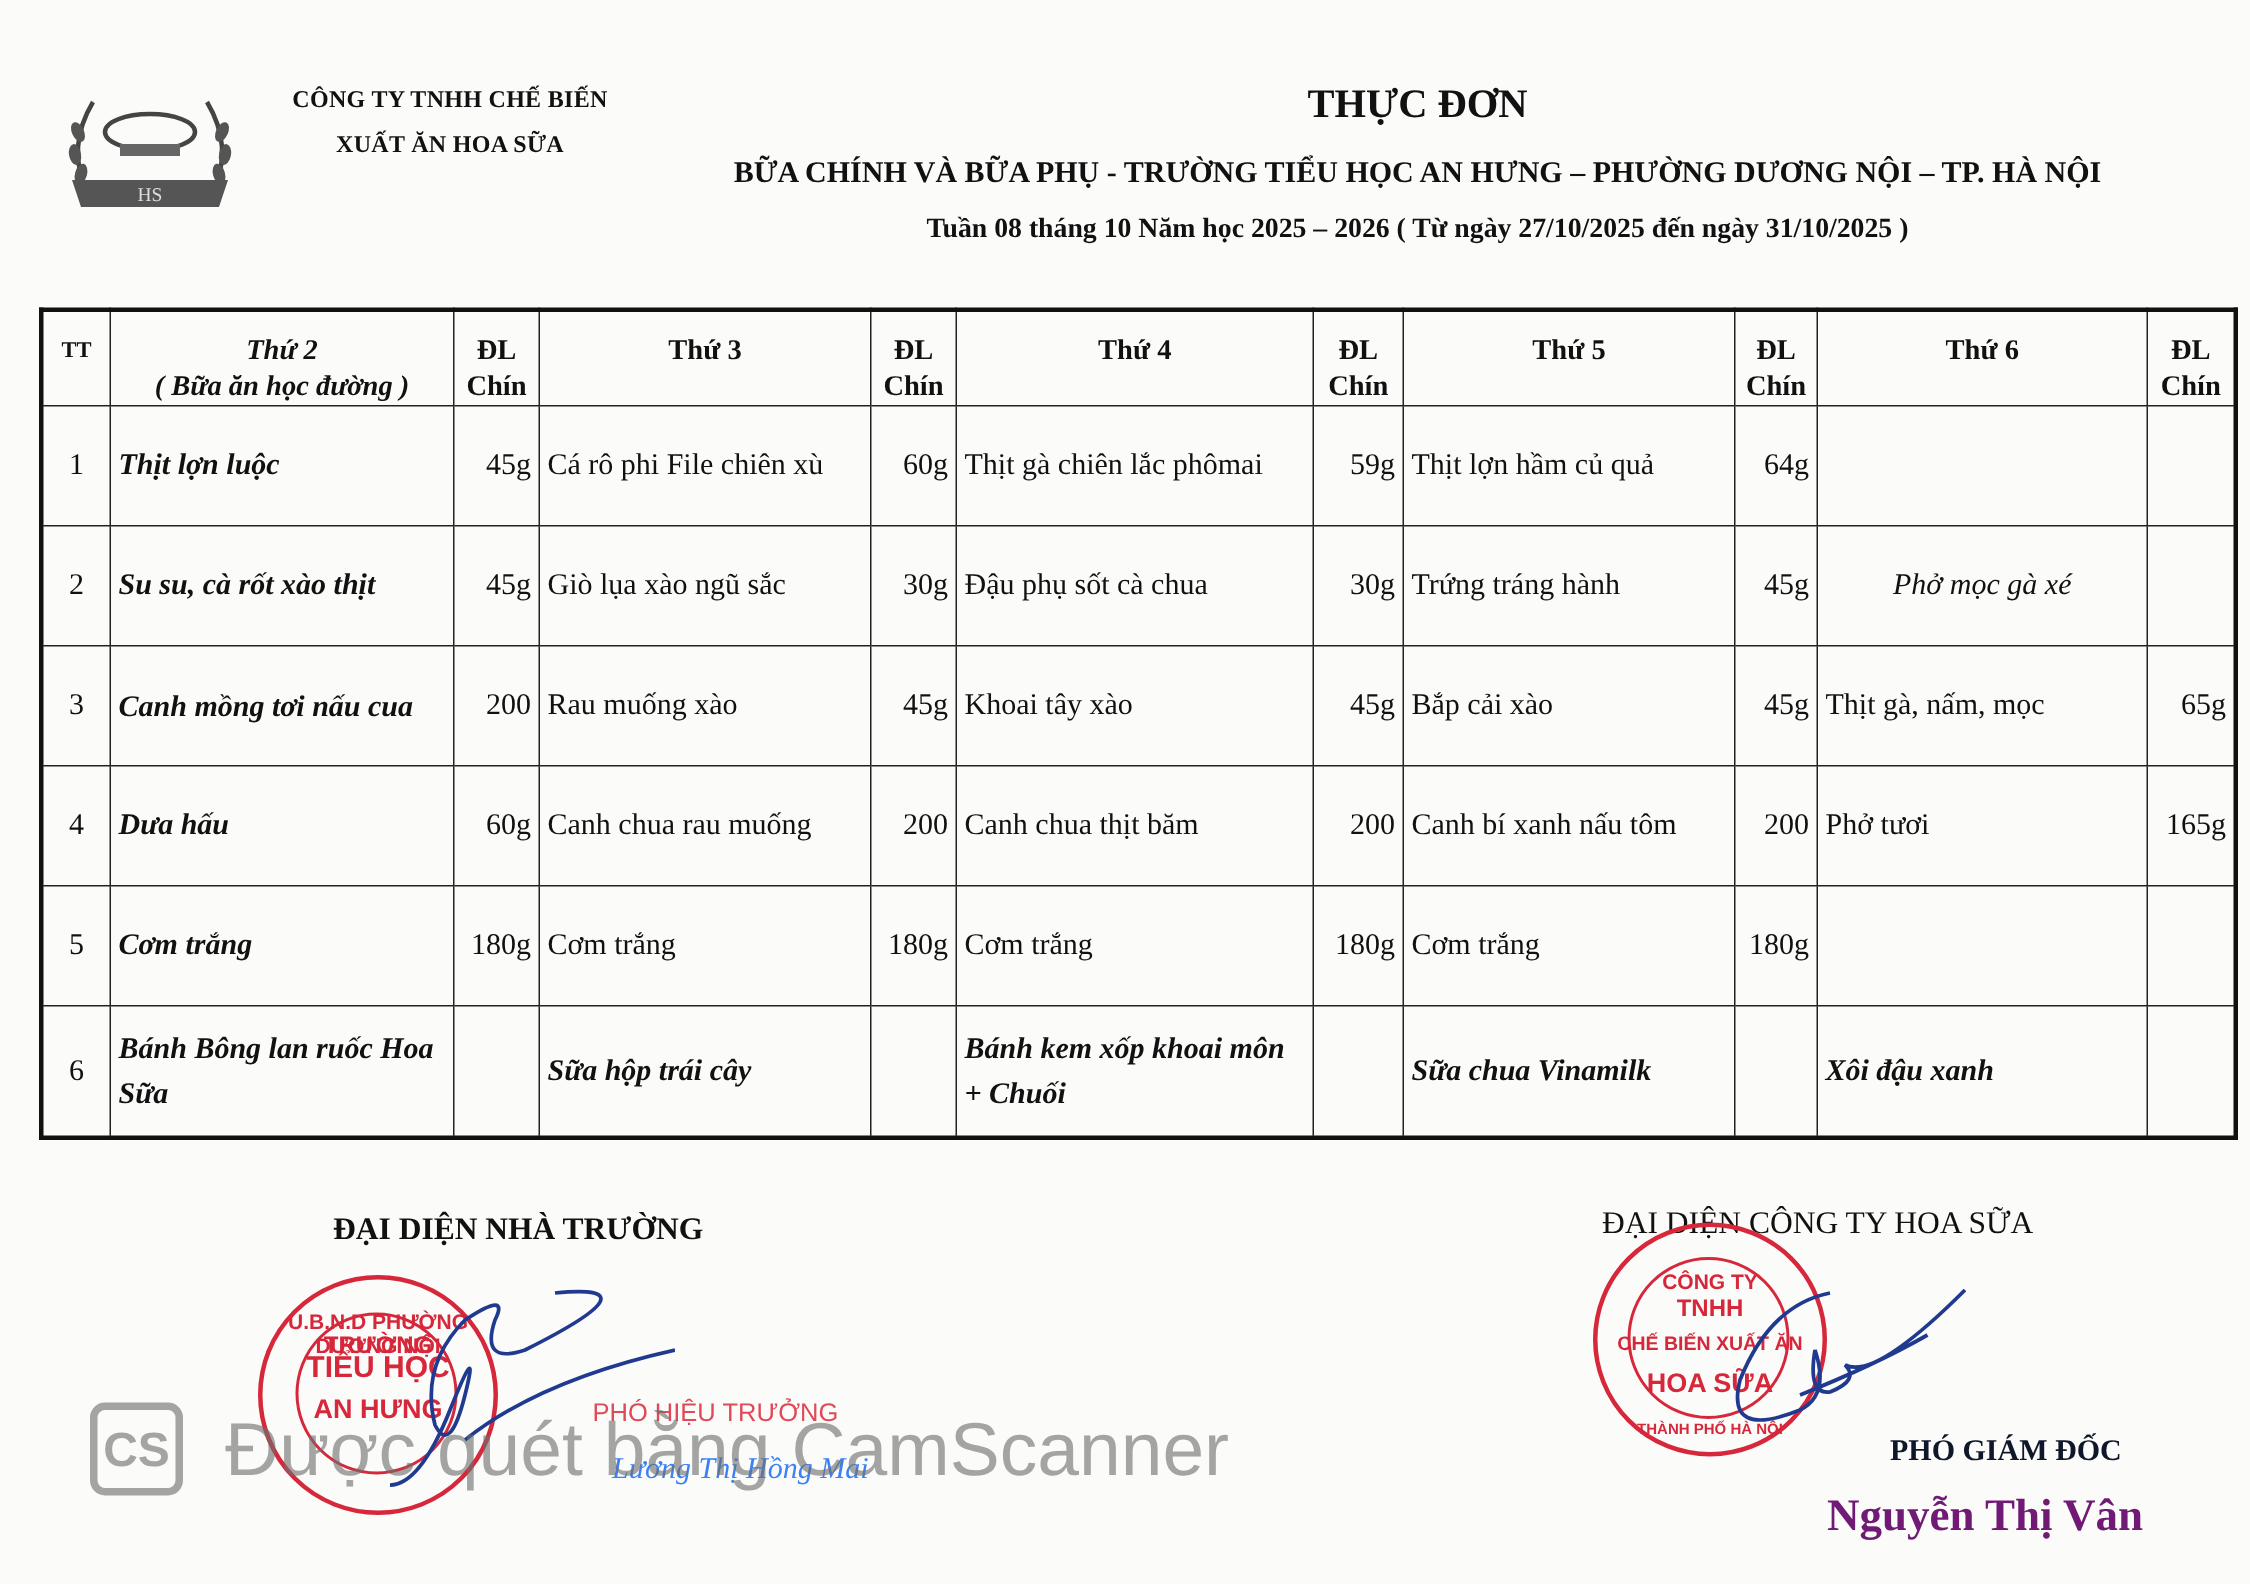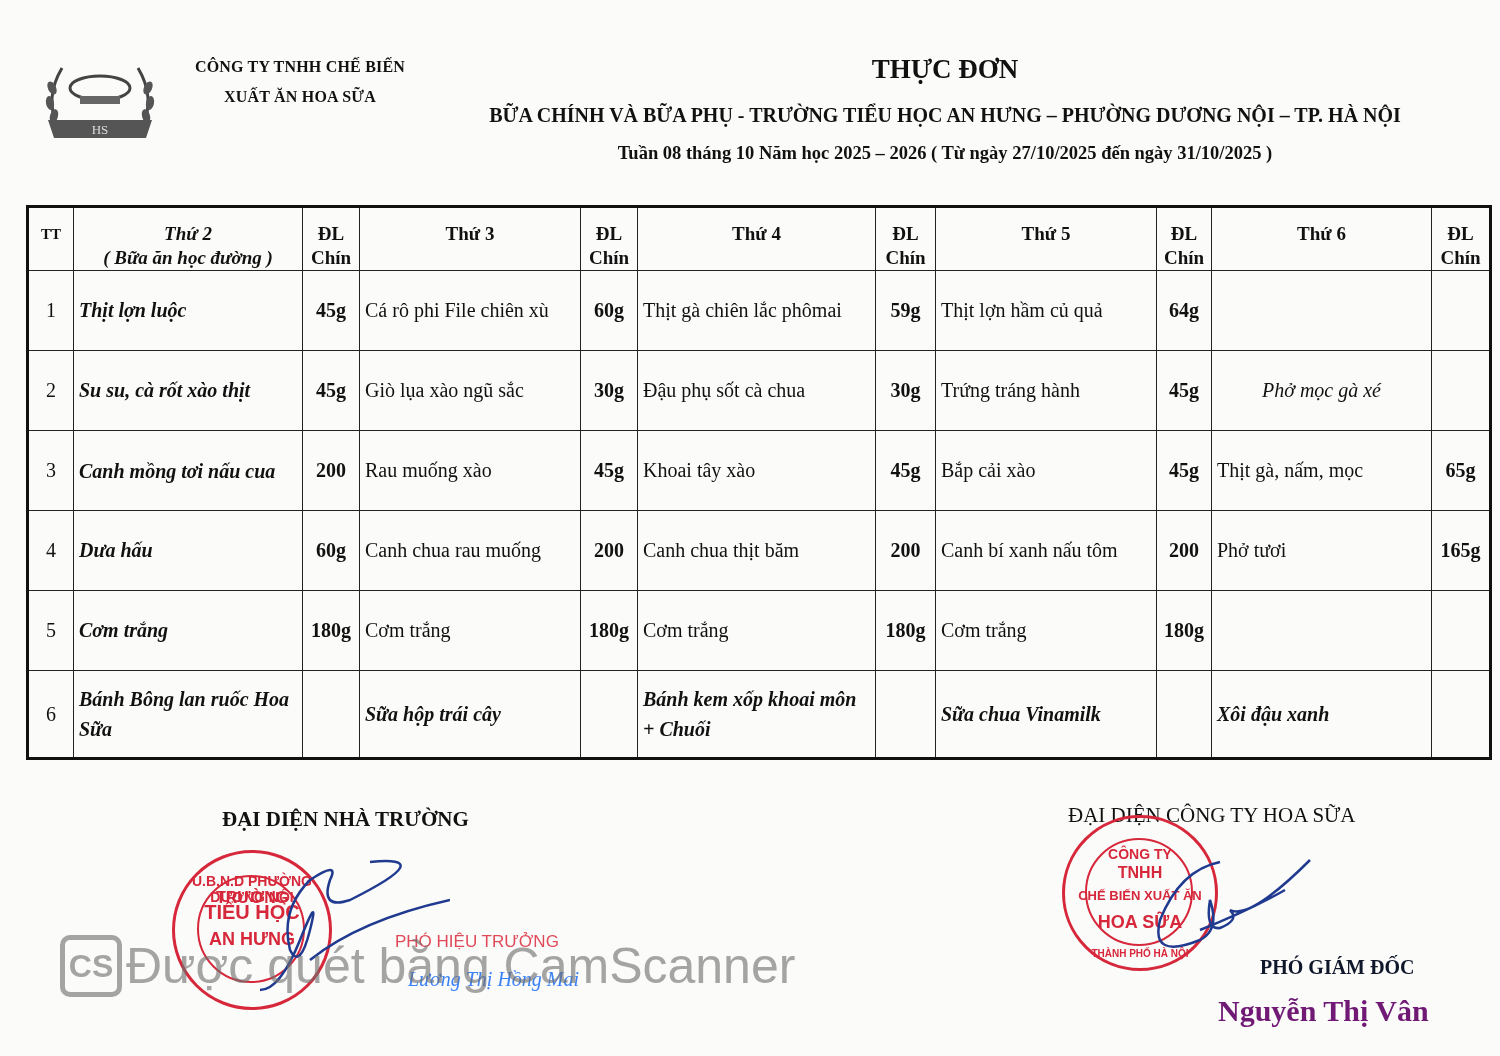--- a/index.html
+++ b/index.html
@@ -20,38 +20,38 @@
   table.menu {
     position:absolute; left:26px; top:205px; width:1463px; height:546px;
     border-collapse:collapse; border:3px solid #111; table-layout:fixed;
     font-size:20px;
   }
   table.menu td, table.menu th { border:1.5px solid #222; padding:0 5px; vertical-align:middle; }
   table.menu th { font-weight:bold; font-size:19px; text-align:center; vertical-align:top; line-height:24px; padding-top:14px; height:48px; }
   table.menu th.tt { font-size:15px; }
   th.italic { font-style:italic; }
   td.num { text-align:center; }
-  td.qty { text-align:center; padding:0 2px;font-weight:bold; }
+  td.qty { text-align:right; padding:0 2px; }
   td.it { font-style:italic; font-weight:bold; }
   td.itn { font-style:italic; text-align:center; }
   tr.r { height:80px; }
   tr.r6 { height:88px; }
   td.top { vertical-align:top; padding-top:14px; line-height:30px; }
 
   .sig-left-title { left:222px; top:807px; font-weight:bold; font-size:21px; }
   .sig-right-title { left:1068px; top:803px; font-weight:normal; font-size:21px; }
   .stamp { border-radius:50%; border:3px solid #d6283a; color:#d6283a; font-family:"Liberation Sans", sans-serif; font-weight:bold; text-align:center; }
   .stamp-inner { position:absolute; border-radius:50%; border:2px solid #d6283a; }
   .stamp-left { left:172px; top:850px; width:154px; height:154px; }
   .stamp-right { left:1062px; top:815px; width:150px; height:150px; }
   .role-left { left:395px; top:932px; color:#e04a58; font-family:"Liberation Sans", sans-serif; font-size:17px; }
   .name-left { left:408px; top:968px; color:#3b82f6; font-style:italic; font-size:20px; }
   .role-right { left:1260px; top:956px; color:#0f172a; font-weight:bold; font-size:20px; }
   .name-right { left:1218px; top:994px; color:#701a75; font-weight:bold; font-size:30px; font-family:"Liberation Serif", serif; }
-  .watermark { left:60px; top:935px; display:flex; align-items:center; gap:4px; color:rgba(110,110,110,0.62); font-family:"Liberation Sans", sans-serif; font-size:50px; }
+  .watermark { left:60px; top:935px; display:flex; align-items:center; gap:28px; color:rgba(110,110,110,0.62); font-family:"Liberation Sans", sans-serif; font-size:50px; }
   .cs-box { width:62px; height:62px; border:5px solid rgba(110,110,110,0.62); border-radius:10px; display:flex; align-items:center; justify-content:center; font-weight:bold; font-size:32px; box-sizing:border-box; }
 </style>
 </head>
 <body>
 
 <div class="abs logo">
   <svg width="120" height="82" viewBox="0 0 120 82">
     <g fill="none" stroke="#444" stroke-width="3">
       <path d="M18 70 Q4 40 22 10"></path>
       <path d="M102 70 Q116 40 98 10"></path>

